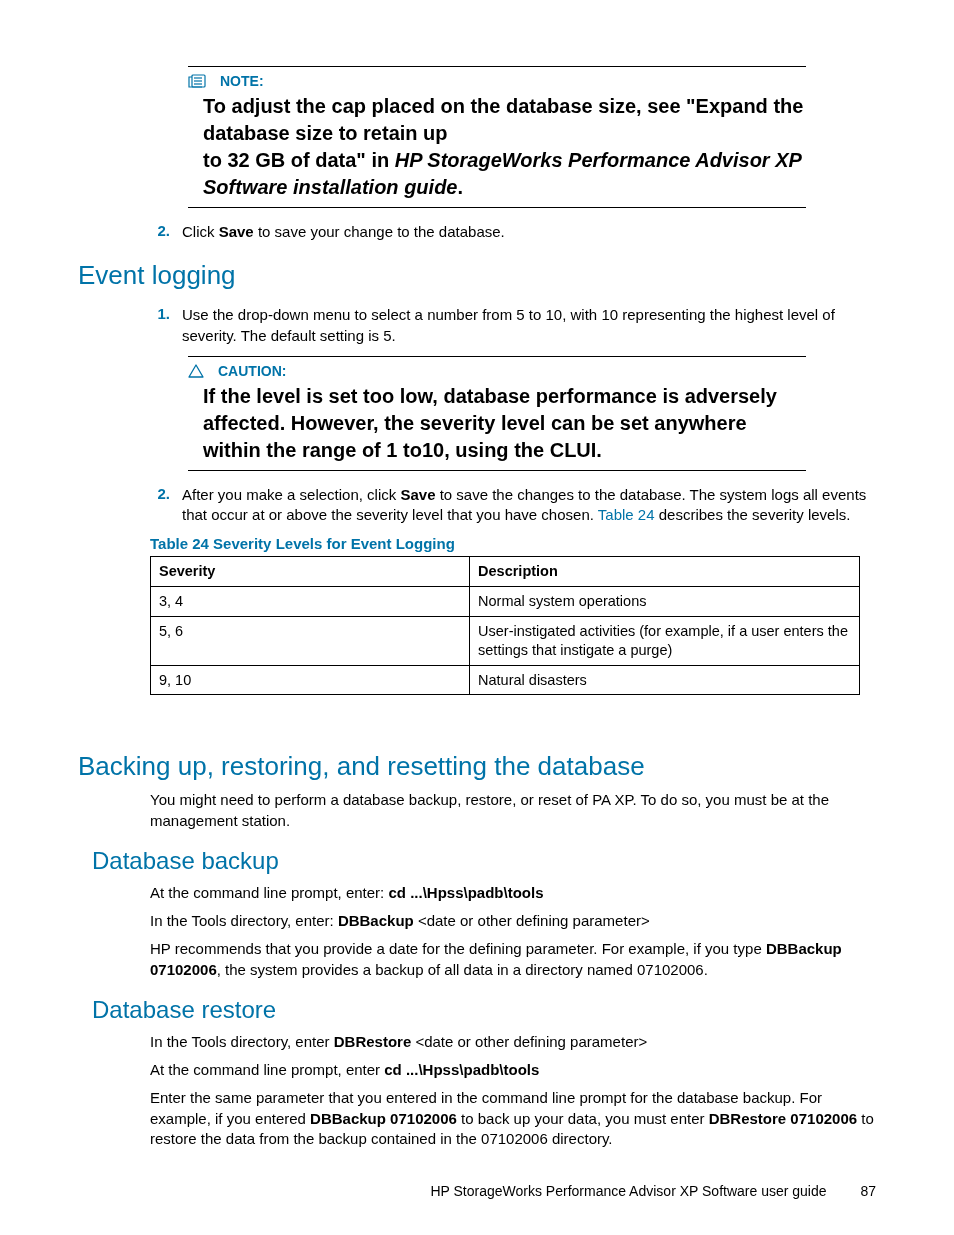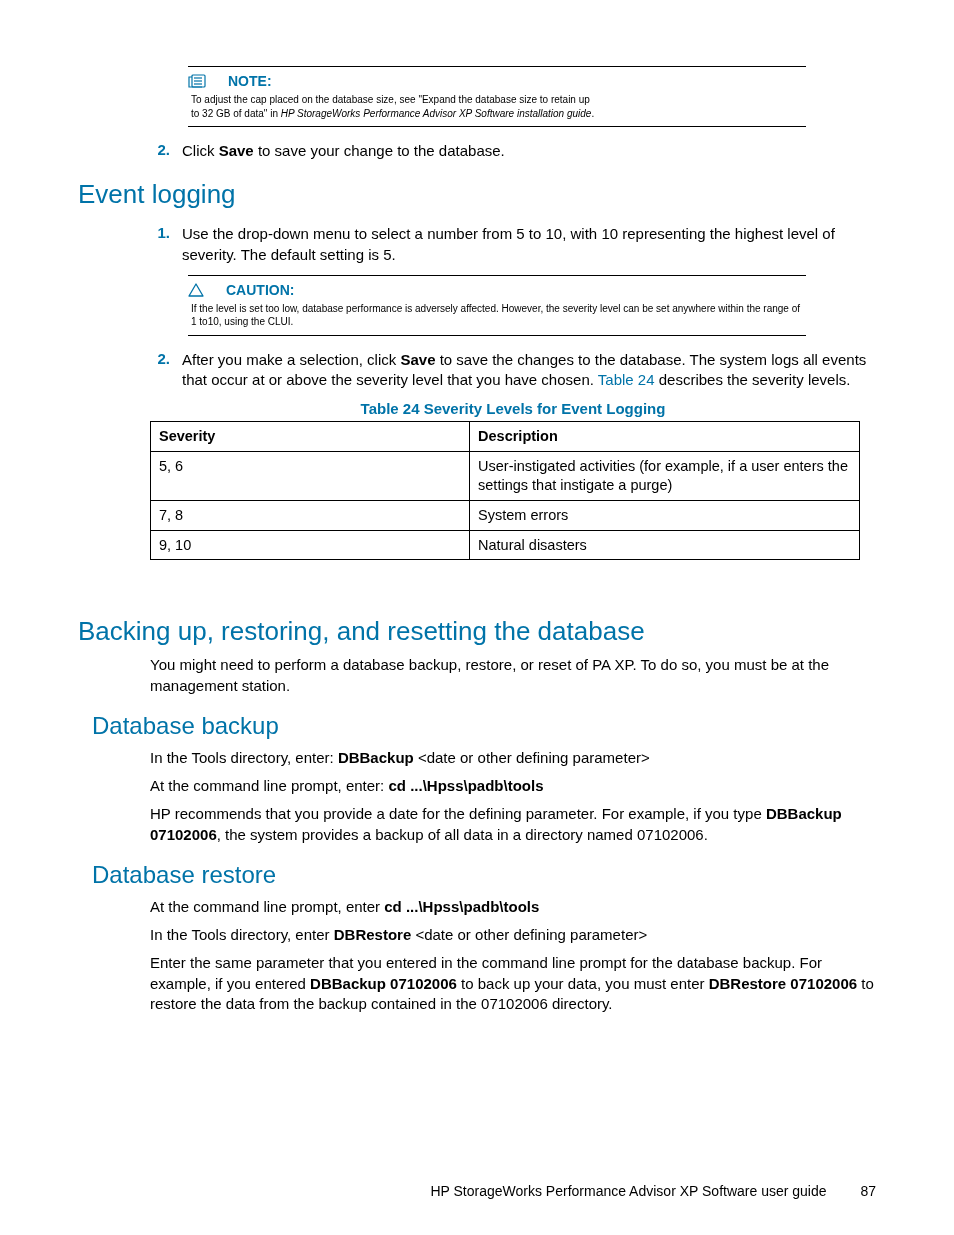--- a/index.html
+++ b/index.html
@@ -24,29 +24,30 @@
   .rule {
     border-top: 1px solid #000;
     margin: 6px 0;
   }
   .note-header {
     color: #0073a8;
     font-weight: bold;
     font-size: 14px;
     display: flex;
     align-items: center;
-    gap: 22px;
+    gap: 14px;
   }
   .note-header svg {
     flex-shrink: 0;
   }
   .note-body {
-    font-size: 10px;
+    font-size: 20px;
     line-height: 1.35;
-    margin: 4px 0 2px 3px;
+    margin: 4px 0 2px 15px;
+    font-weight: bold;
   }
   .note-body .italic {
     font-style: italic;
   }
   .step-list {
     margin: 14px 0 10px 72px;
   }
   .step-row {
     display: flex;
     gap: 12px;
@@ -83,21 +84,20 @@
   }
   .body-text {
     margin: 8px 0 8px 72px;
     line-height: 1.35;
   }
   .table-title {
     color: #0073a8;
     font-weight: bold;
     font-size: 15px;
     margin: 10px 0 4px 72px;
-    text-align: center;
   }
   table.sev {
     border-collapse: collapse;
     margin-left: 72px;
     width: 710px;
     font-size: 14.5px;
     padding-left: 13px;
   }
   table.sev th, table.sev td {
     border: 1px solid #000;
@@ -185,54 +185,54 @@
   </div>
 
   <div class="table-title">Table 24 Severity Levels for Event Logging</div>
   <table class="sev">
     <tbody>
         <tr>
       <th style="width:45%">Severity</th>
       <th>Description</th>
     </tr>
     <tr>
+          <td>3, 4</td>
+          <td>Normal system operations</td>
+        </tr>
+    <tr>
           <td>5, 6</td>
           <td>User-instigated activities (for example, if a user enters the settings that instigate a purge)</td>
-        </tr>
-    <tr>
-          <td>7, 8</td>
-          <td>System errors</td>
         </tr>
     <tr>
           <td>9, 10</td>
           <td>Natural disasters</td>
         </tr>
   </tbody>
     </table>
 
   <h2 style="margin-top:56px">Backing up, restoring, and resetting the database</h2>
   <div class="body-text">You might need to perform a database backup, restore, or reset of PA XP. To do so, you must be at the management station.</div>
 
   <h3>Database backup</h3>
   <div class="body-text">
+    <span>At the command line prompt, enter: </span><b>cd ...\Hpss\padb\tools</b>
+  </div>
+  <div class="body-text">
     <span>In the Tools directory, enter: </span><b>DBBackup </b><span class="italic">&lt;date or other defining parameter&gt;</span>
   </div>
   <div class="body-text">
-    <span>At the command line prompt, enter: </span><b>cd ...\Hpss\padb\tools</b>
-  </div>
-  <div class="body-text">
     <span>HP recommends that you provide a date for the defining parameter.  For example, if you type </span><b>DBBackup 07102006</b><span>, the system provides a backup of all data in a directory named 07102006.</span>
   </div>
 
   <h3>Database restore</h3>
   <div class="body-text">
+    <span>In the Tools directory, enter </span><b>DBRestore </b><span class="italic">&lt;date or other defining parameter&gt;</span>
+  </div>
+  <div class="body-text">
     <span>At the command line prompt, enter </span><b>cd ...\Hpss\padb\tools</b>
-  </div>
-  <div class="body-text">
-    <span>In the Tools directory, enter </span><b>DBRestore </b><span class="italic">&lt;date or other defining parameter&gt;</span>
   </div>
   <div class="body-text">
     <span>Enter the same parameter that you entered in the command line prompt for the database backup.  For example, if you entered </span><b>DBBackup 07102006</b><span> to back up your data, you must enter </span><b>DBRestore 07102006</b><span> to restore the data from the backup contained in the 07102006 directory.</span>
   </div>
 
   <div class="footer">
     <span>HP StorageWorks Performance Advisor XP Software user guide</span>
     <span class="pgnum">87</span>
   </div>
 

